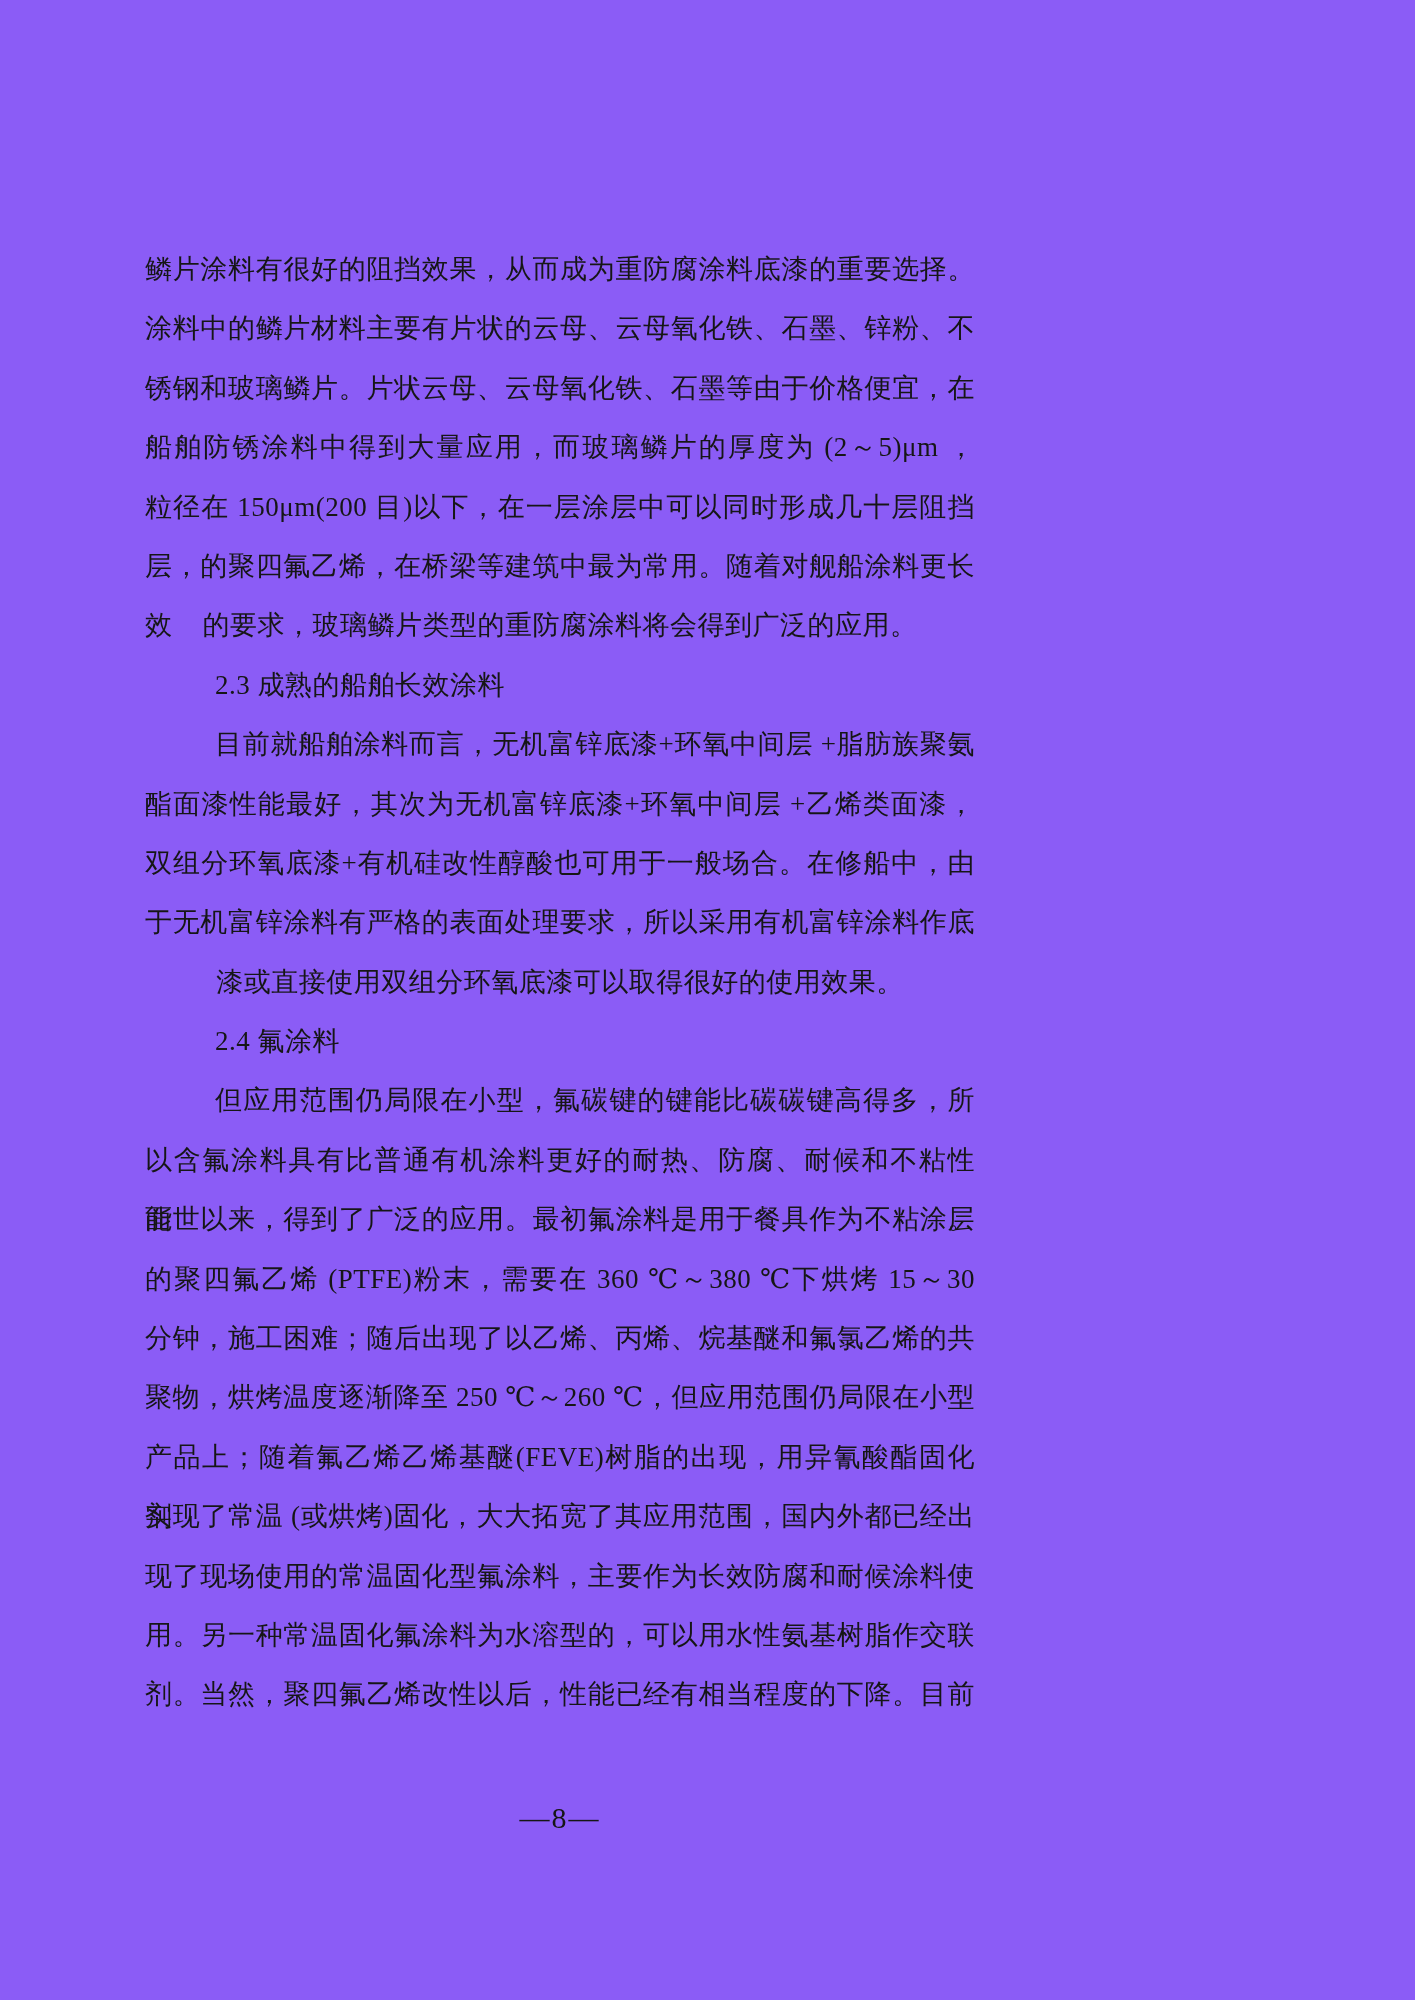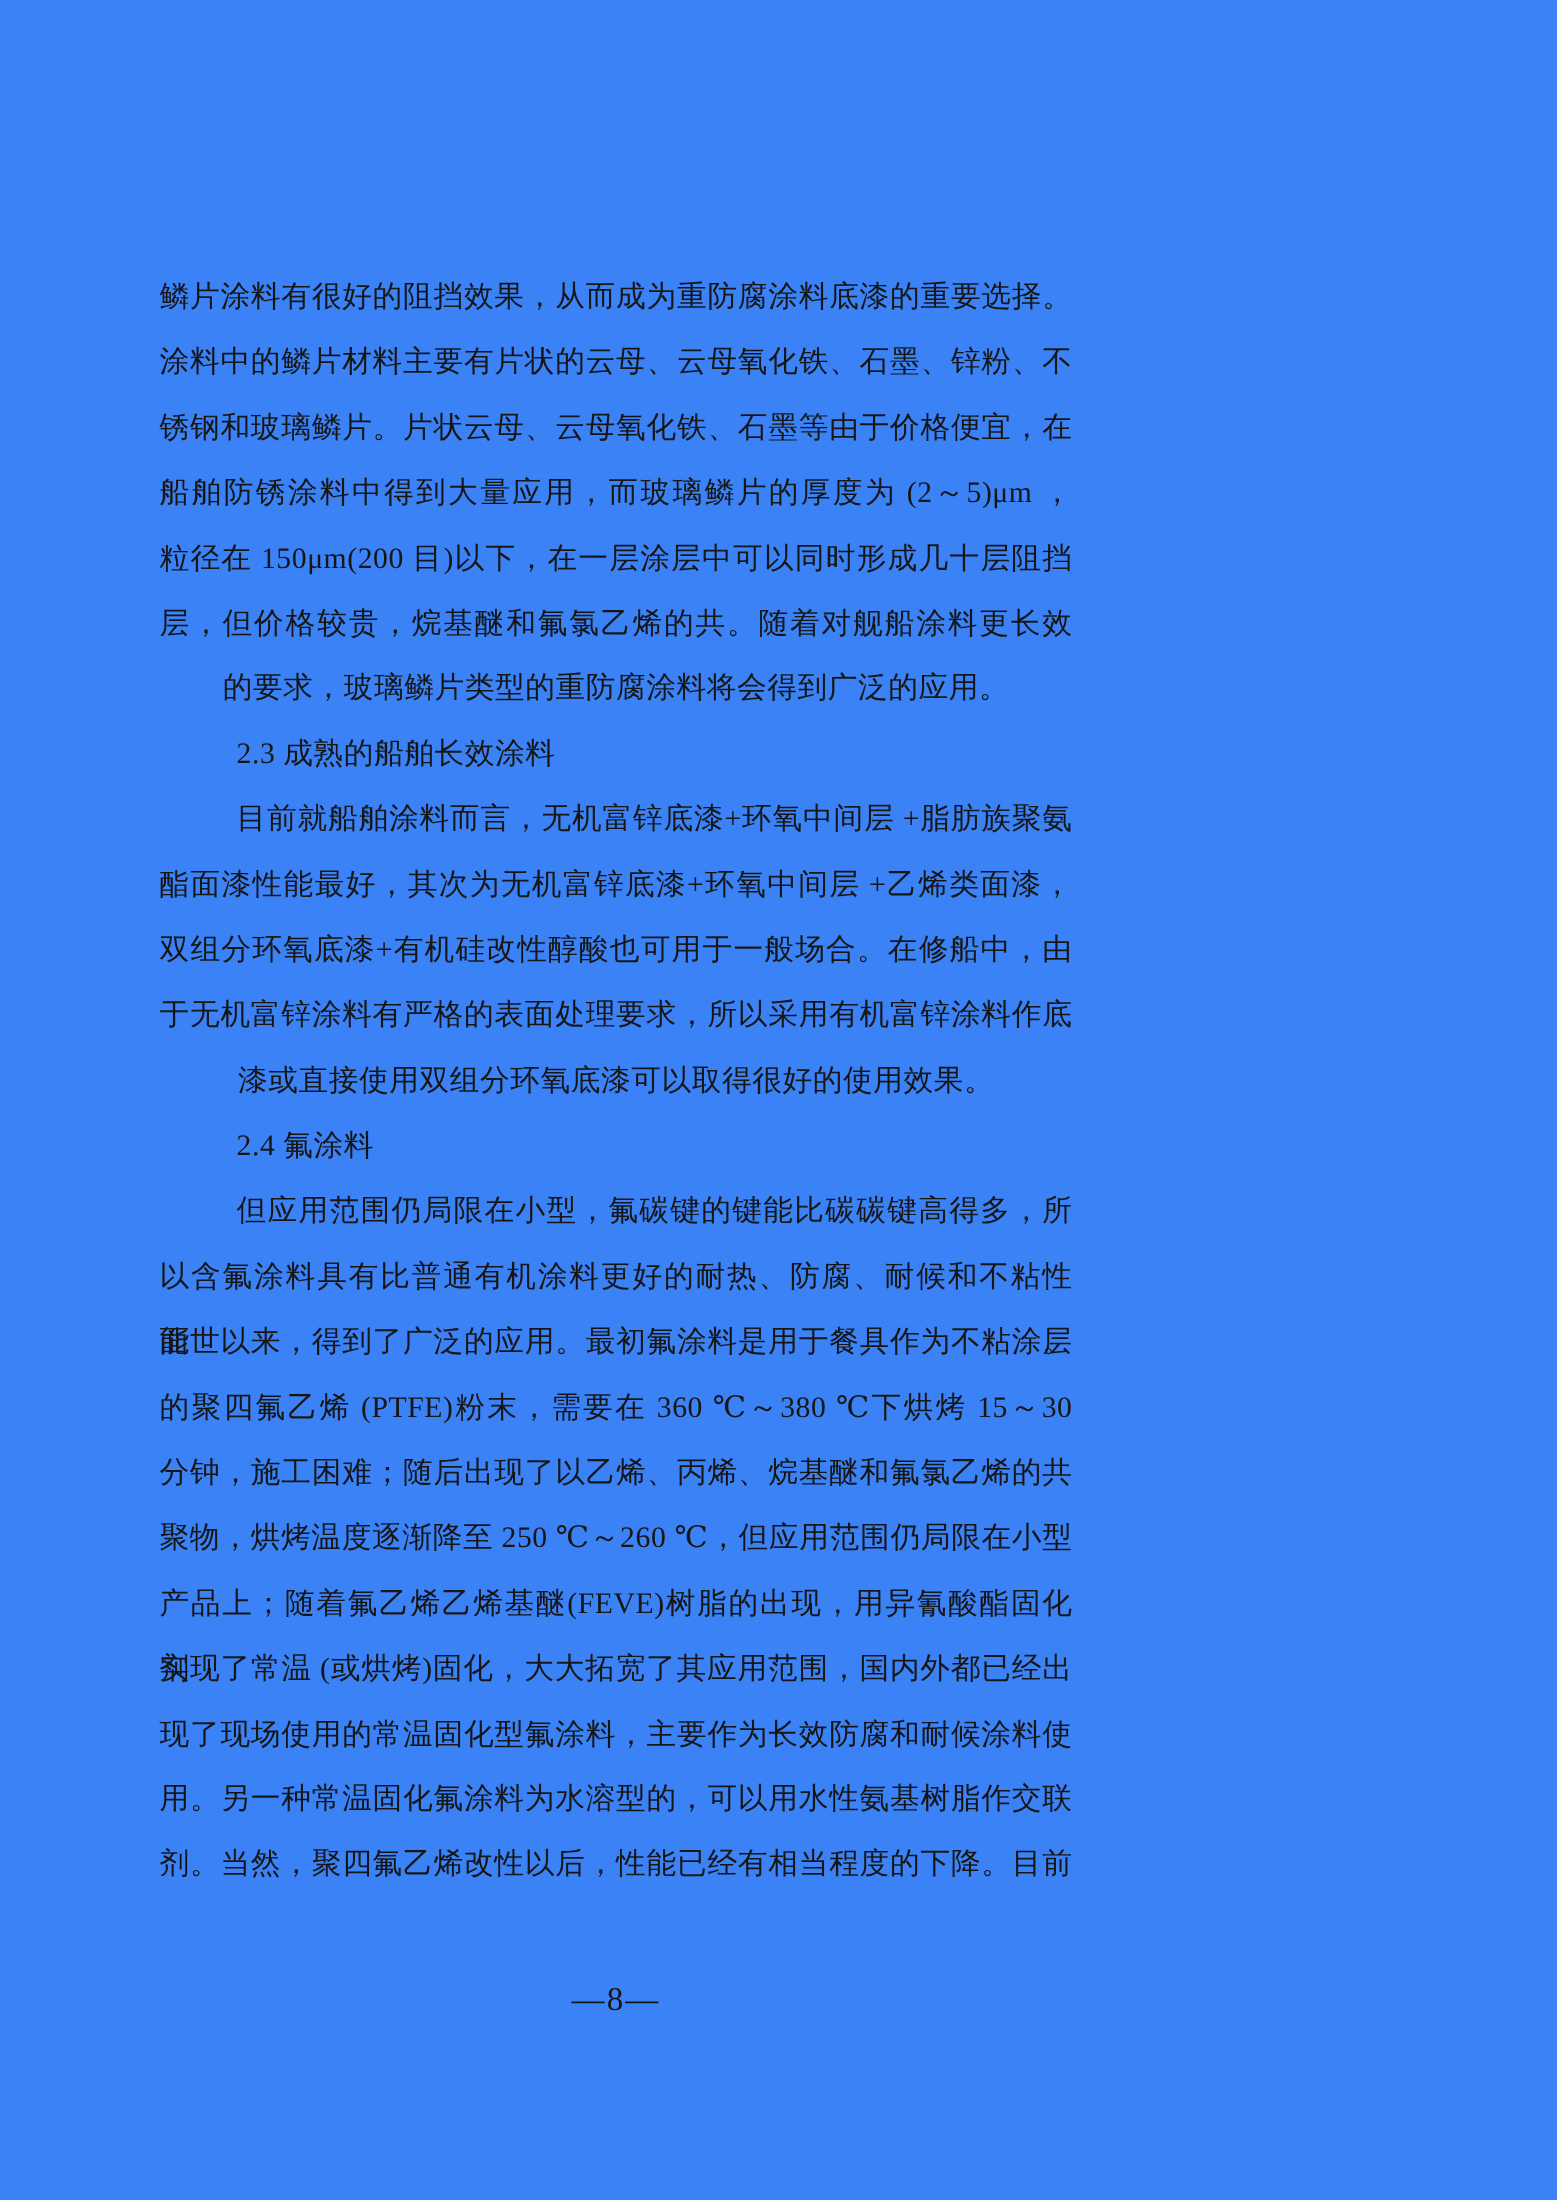--- a/index.html
+++ b/index.html
@@ -13,21 +13,21 @@
     position: relative;
     font-family: "Liberation Serif", "DejaVu Serif", serif;
     color: #161616;
     overflow: hidden;
   }
   .page {
     position: absolute;
     left: 0; top: 0;
     width: 1415px;
     height: 2000px;
-    background: #3b82f6;
+    background: #8b5cf6;
   }
   .text-block {
     position: absolute;
     left: 145px;
     top: 240px;
     width: 830px;
   }
   .line {
     height: 59.4px;
     line-height: 59.4px;
@@ -62,21 +62,21 @@
 <body>
 
 <div class="page">
   <div class="text-block">
 
     <div class="line j">鳞片涂料有很好的阻挡效果，从而成为重防腐涂料底漆的重要选择。</div>
     <div class="line j">涂料中的鳞片材料主要有片状的云母、云母氧化铁、石墨、锌粉、不</div>
     <div class="line j">锈钢和玻璃鳞片。片状云母、云母氧化铁、石墨等由于价格便宜，在</div>
     <div class="line j">船舶防锈涂料中得到大量应用，而玻璃鳞片的厚度为 (2～5)μm ，</div>
     <div class="line j">粒径在 150μm(200 目)以下，在一层涂层中可以同时形成几十层阻挡</div>
-    <div class="line j">层，但价格较贵，烷基醚和氟氯乙烯的共。随着对舰船涂料更长效</div>
+    <div class="line j">层，的聚四氟乙烯，在桥梁等建筑中最为常用。随着对舰船涂料更长效</div>
     <div class="line">的要求，玻璃鳞片类型的重防腐涂料将会得到广泛的应用。</div>
 
     <div class="line heading">2.3 成熟的船舶长效涂料</div>
 
     <div class="line j indent">目前就船舶涂料而言，无机富锌底漆+环氧中间层 +脂肪族聚氨</div>
     <div class="line j">酯面漆性能最好，其次为无机富锌底漆+环氧中间层 +乙烯类面漆，</div>
     <div class="line j">双组分环氧底漆+有机硅改性醇酸也可用于一般场合。在修船中，由</div>
     <div class="line j">于无机富锌涂料有严格的表面处理要求，所以采用有机富锌涂料作底</div>
     <div class="line">漆或直接使用双组分环氧底漆可以取得很好的使用效果。</div>
 

